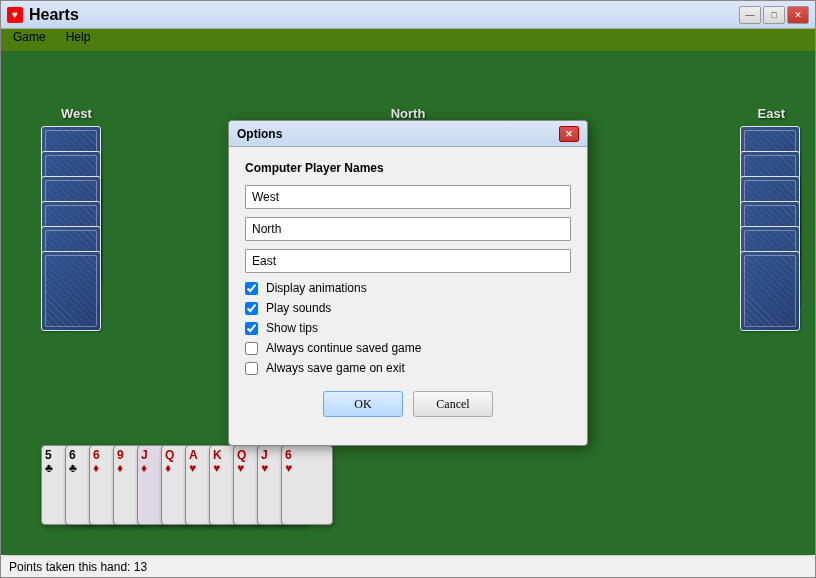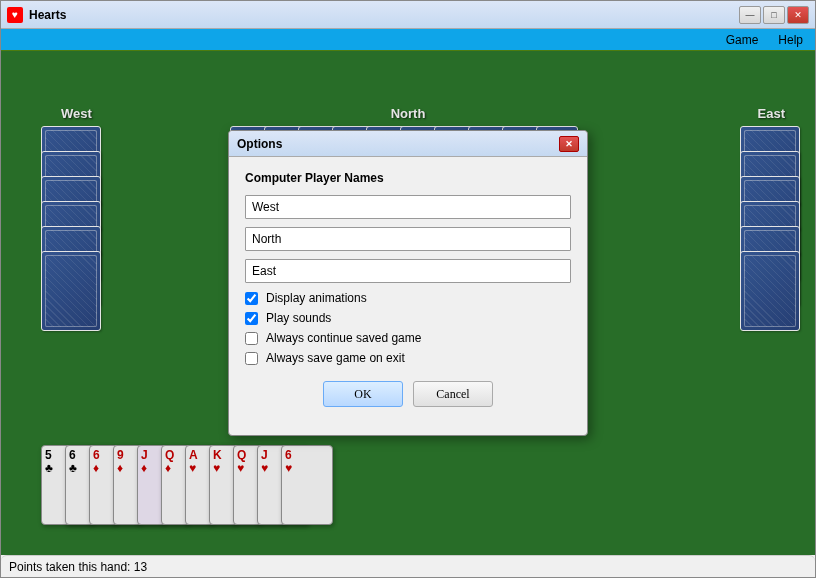--- a/index.html
+++ b/index.html
@@ -40,21 +40,21 @@
       display: flex;
       align-items: center;
       justify-content: center;
       font-size: 10px;
       color: white;
       font-weight: bold;
     }
 
     .title-bar-text {
       flex: 1;
-      font-size: 12px;
+      font-size: 16px;
       color: #000;
       font-weight: bold;
     }
 
     .title-bar-buttons {
       display: flex;
       gap: 2px;
     }
 
     .title-btn {
@@ -72,27 +72,26 @@
     }
 
     .title-btn.close-btn {
       background: linear-gradient(to bottom, #e35252, #c0392b);
       color: white;
     }
 
     
     .menu-bar {
       height: 22px;
-      background: #0ea5e9;
-      display: flex;
-      align-items: center;
-      border-bottom: 1px solid #4d7c0f;
+      background: #4d7c0f;
+      display: flex;
+      align-items: center;
+      border-bottom: 6px solid #4d7c0f;
       padding: 0 4px;
       gap: 4px;
-      justify-content: flex-end;
     }
 
     .menu-item {
       padding: 2px 8px;
       cursor: pointer;
       font-size: 12px;
     }
 
     
     .game-area {
@@ -499,20 +498,24 @@
 
           <div class="checkbox-row">
             <input type="checkbox" id="chk1" checked="" style="">
             <label for="chk1">Display animations</label>
           </div>
           <div class="checkbox-row">
             <input type="checkbox" id="chk2" checked="" style="">
             <label for="chk2">Play sounds</label>
           </div>
           <div class="checkbox-row">
+            <input type="checkbox" id="chk3" checked="" style="">
+            <label for="chk3">Show tips</label>
+          </div>
+          <div class="checkbox-row">
             <input type="checkbox" id="chk4" style="">
             <label for="chk4">Always continue saved game</label>
           </div>
           <div class="checkbox-row">
             <input type="checkbox" id="chk5" style="">
             <label for="chk5">Always save game on exit</label>
           </div>
 
           <div class="dialog-buttons">
             <button class="dialog-btn ok-btn">OK</button>

